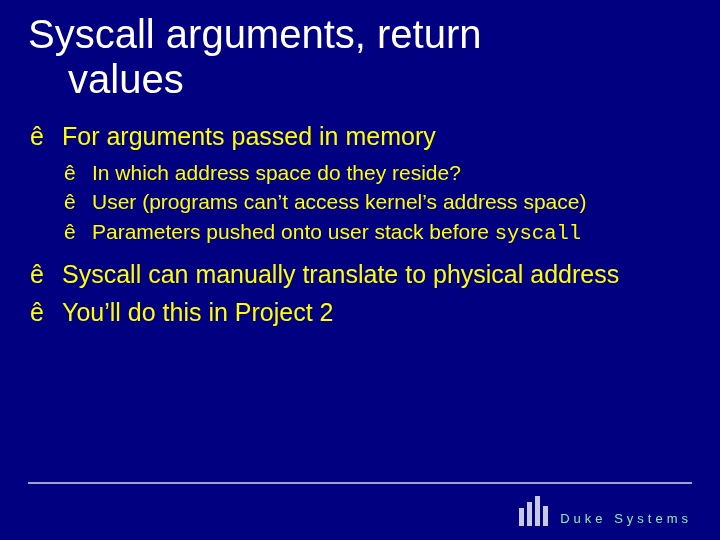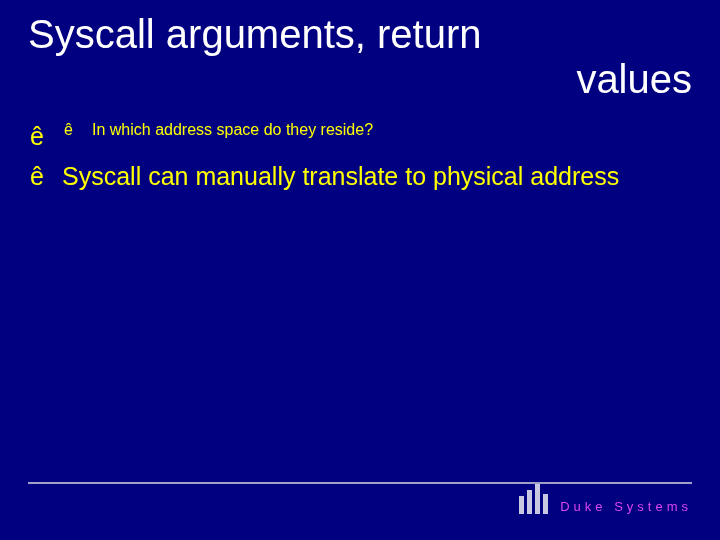--- a/index.html
+++ b/index.html
@@ -18,44 +18,44 @@
     border-radius: 23px;
   }
   .title {
     color: #ffffff;
     font-size: 40px;
     font-weight: 400;
     line-height: 1.12;
     margin-bottom: 18px;
     letter-spacing: 0px;
   }
-  .title .indent-line { padding-left: 40px; display: block; text-align: right; }
+  .title .indent-line { padding-left: 40px; display: block; }
   .bullets {
     list-style: none;
     font-size: 25px;
     line-height: 1.28;
   }
   .bullets > li {
     position: relative;
     padding-left: 34px;
     margin-bottom: 6px;
   }
   .bullets > li::before {
     content: "ê";
     font-family: Arial, sans-serif;
     position: absolute;
     left: 2px;
     top: 0;
     color: #ffff00;
   }
   .sub {
     list-style: none;
-    font-size: 16px;
+    font-size: 21px;
     margin-top: 8px;
-    margin-bottom: 20px;
+    margin-bottom: 10px;
   }
   .sub > li {
     position: relative;
     padding-left: 30px;
     margin-bottom: 3px;
   }
   .sub > li::before {
     content: "ê";
     position: absolute;
     left: 2px;
@@ -70,53 +70,63 @@
     position: absolute;
     left: 28px;
     right: 28px;
     bottom: 56px;
     height: 0;
     border-top: 2px solid #a0a0c8;
   }
   .brand {
     position: absolute;
     right: 28px;
-    bottom: 26px;
+    bottom: 14px;
     display: flex;
     align-items: flex-end;
     gap: 10px;
-    color: #d946ef;
+    color: #86efac;
   }
   .brand-text {
     font-size: 13px;
     letter-spacing: 4px;
     font-family: Arial, sans-serif;
   }
   .brand svg { display: block; }
 </style>
 </head>
 <body>
 
 <div class="slide">
 
   <h1 class="title">
     <span>Syscall arguments, return</span>
     <span class="indent-line">values</span>
   </h1>
 
   <ul class="bullets">
     <li>
+      <span>For arguments passed in memory</span>
       <ul class="sub">
         <li>
           <span>In which address space do they reside?</span>
+        </li>
+        <li>
+          <span>User (programs can’t access kernel’s address space)</span>
+        </li>
+        <li>
+          <span>Parameters pushed onto user stack before </span><span class="mono">syscall</span>
         </li>
       </ul>
     </li>
     <li>
       <span>Syscall can manually translate to physical address</span>
+    </li>
+    <li>
+      <span>You’ll do this in Project 2</span>
     </li>
   </ul>
 
   <div class="footer-rule"></div>
 
   <div class="brand">
     <svg width="34" height="30" viewBox="0 0 34 30">
       <g fill="#c8c8e0">
         <rect x="3" y="12" width="5" height="18"></rect>
         <rect x="11" y="6" width="5" height="24"></rect>

